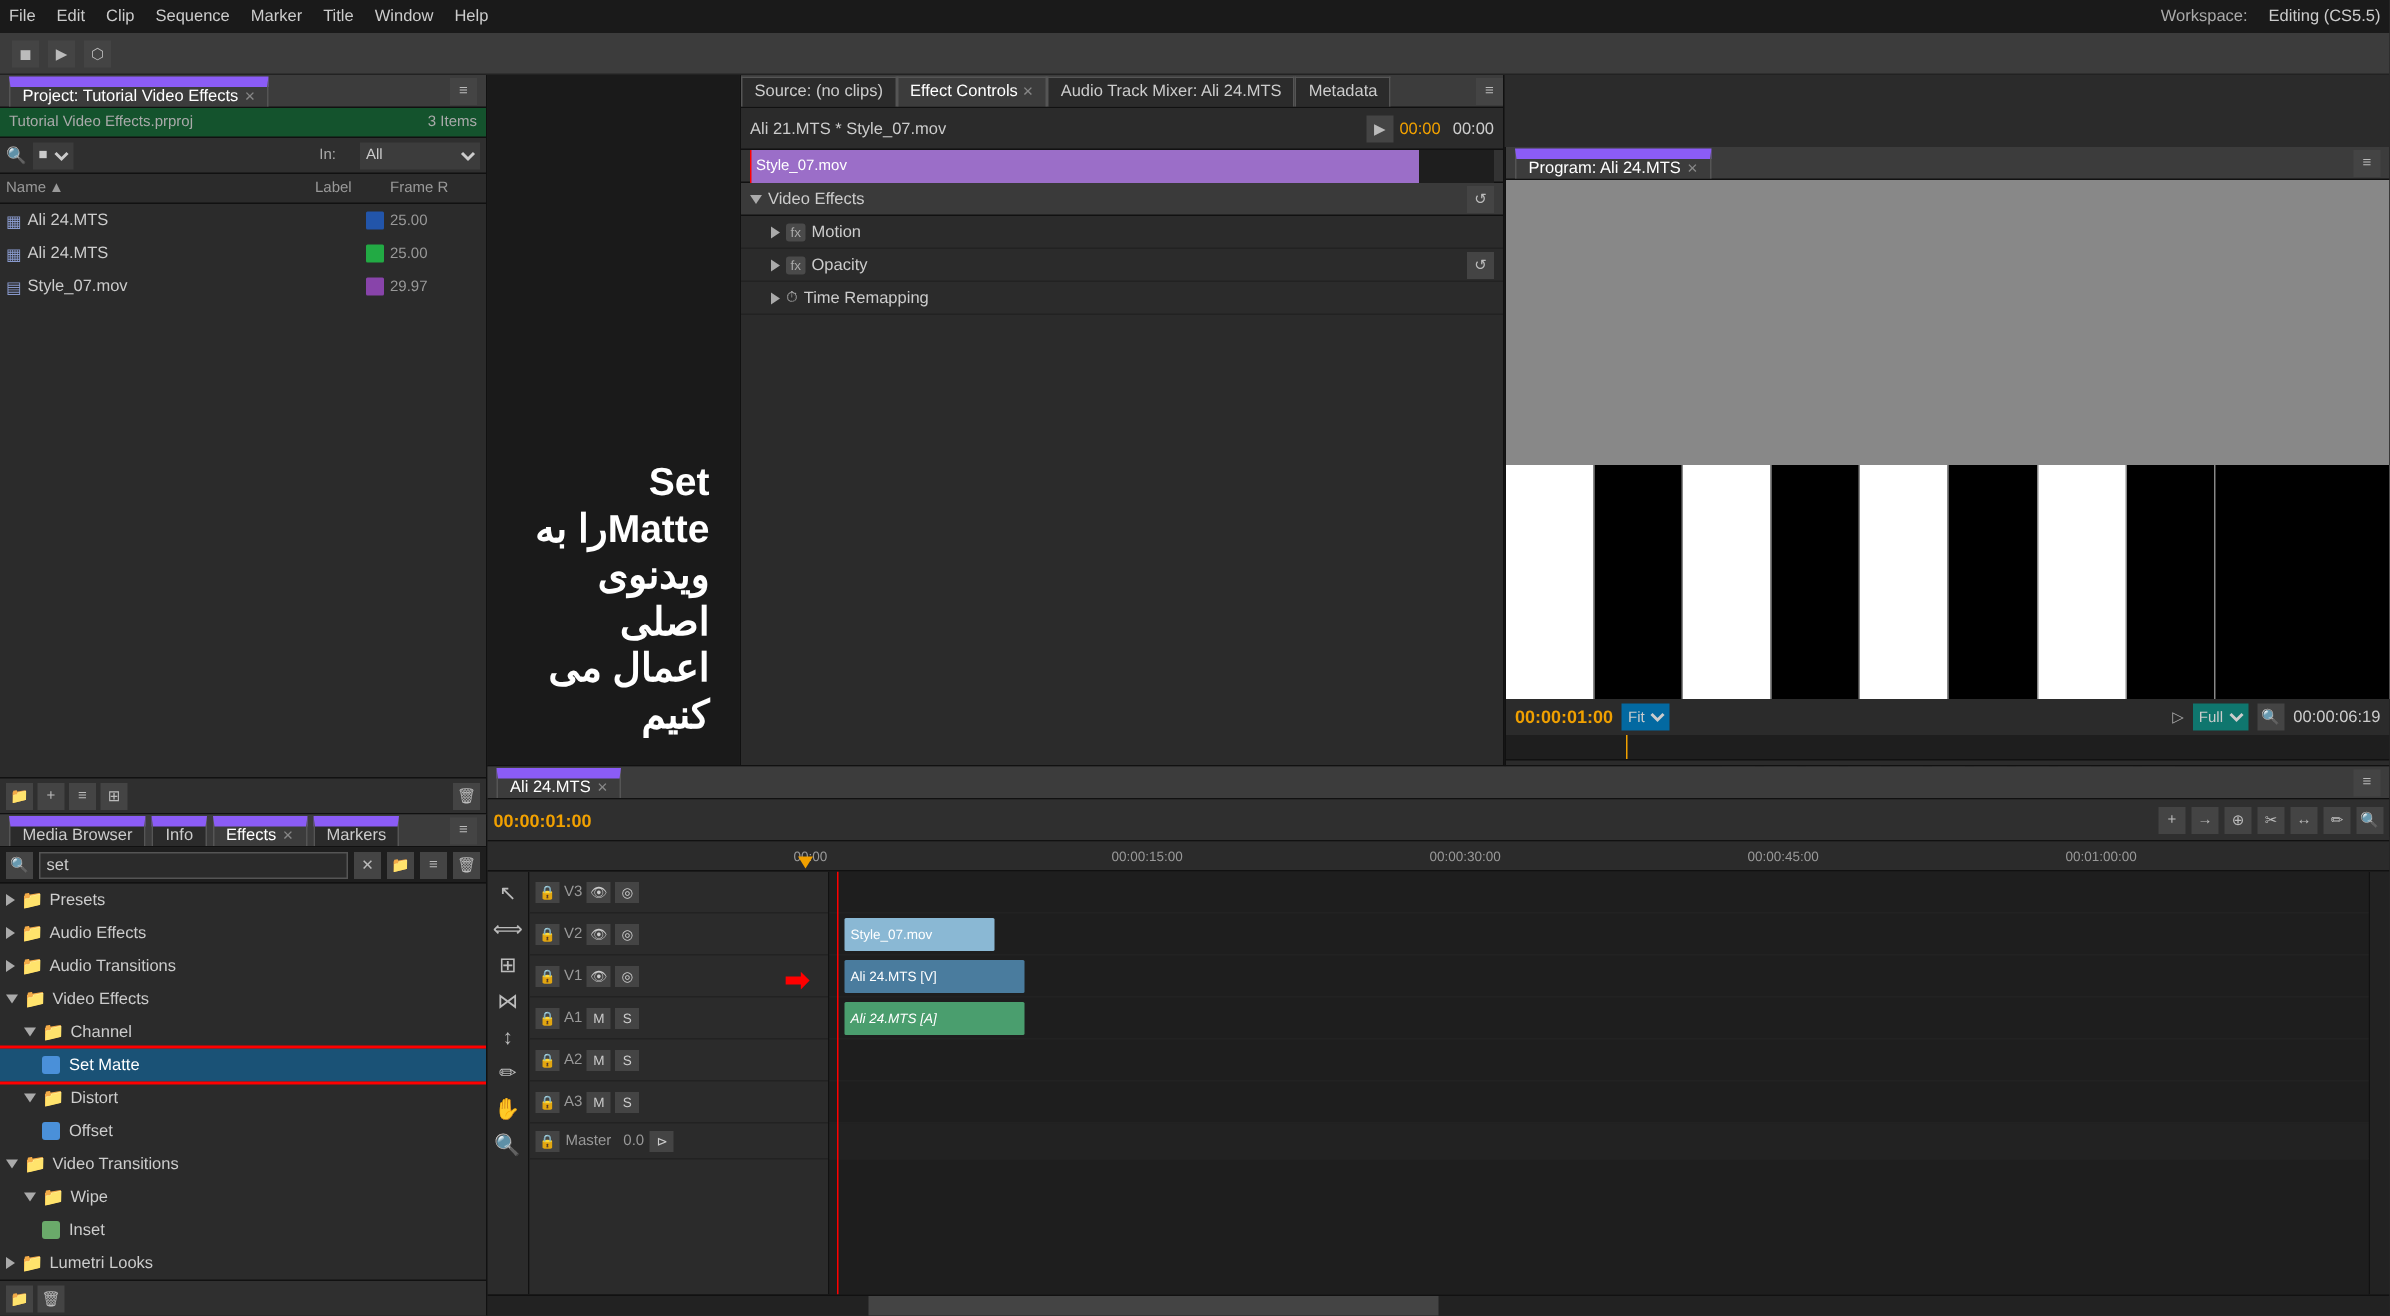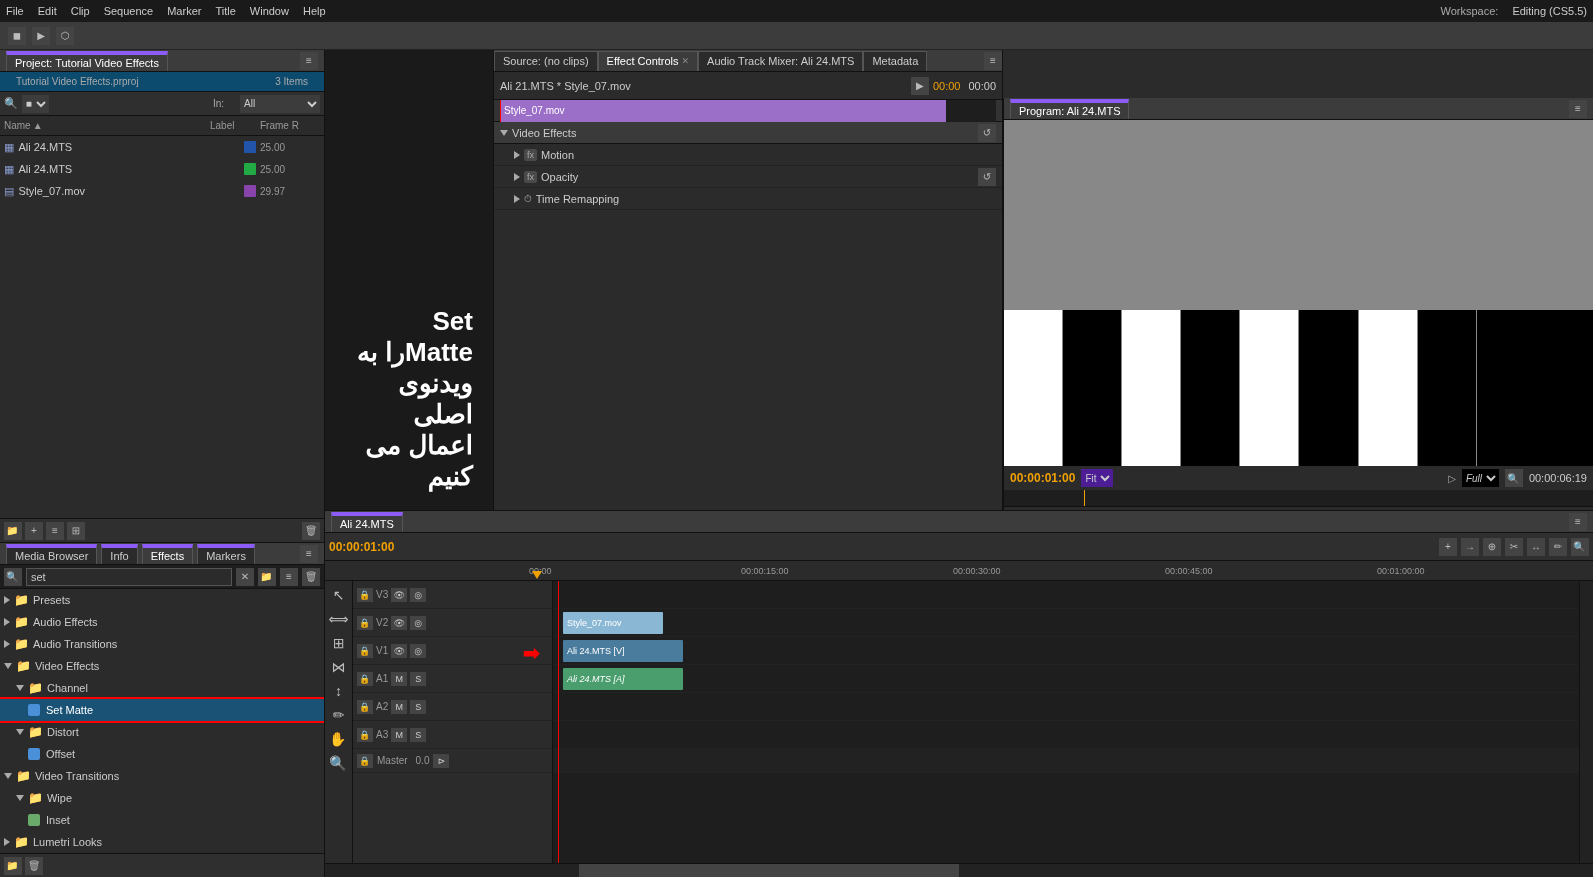--- a/index.html
+++ b/index.html
@@ -87,42 +87,41 @@
       align-items: center;
       padding: 0 6px;
       border-bottom: 1px solid #111;
       gap: 4px;
     }
     .panel-tab {
       background: #2b2b2b;
       color: #ccc;
       padding: 2px 8px;
       font-size: 11px;
-      border-top: 4px solid #8b5cf6;
+      border-top: 7px solid #8b5cf6;
       border-left: 1px solid #555;
       border-right: 1px solid #555;
       cursor: pointer;
       height: 20px;
       display: flex;
       align-items: center;
       gap: 4px;
-      flex-direction: column;
     }
     .panel-tab.active {
       background: #3c3c3c;
       color: #fff;
     }
     .panel-tab-close { color: #888; font-size: 9px; cursor: pointer; }
 
     .panel-subheader {
       height: 20px;
-      background: #0c4a6e;
-      display: flex;
-      align-items: center;
-      padding: 0 16px;
+      background: #14532d;
+      display: flex;
+      align-items: center;
+      padding: 0 6px;
       font-size: 10px;
       color: #aaa;
       justify-content: space-between;
       border-bottom: 1px solid #111;
     }
 
     .panel-toolbar {
       height: 24px;
       background: #2f2f2f;
       display: flex;
@@ -865,25 +864,25 @@
             <div style="flex:1;background:#fff;border-right:1px solid #888;"></div>
             <div style="flex:1;background:#000;border-right:1px solid #888;"></div>
             <div style="flex:1;background:#fff;border-right:1px solid #888;"></div>
             <div style="flex:1;background:#000;border-right:1px solid #888;"></div>
             <div style="flex:2;background:#000;"></div>
           </div>
         </div>
 
         <div style="height:24px;background:#2b2b2b;display:flex;align-items:center;padding:0 6px;gap:6px;">
           <span class="timecode">00:00:01:00</span>
-          <select style="background:#4c1d95;color:#ccc;border:none;font-size:10px;height:18px;">
+          <select style="background:#0369a1;color:#ccc;border:none;font-size:10px;height:18px;">
             <option>Fit</option>
           </select>
           <span style="margin-left:auto;color:#aaa;font-size:10px;">▷</span>
-          <select style="background:#000000;color:#ccc;border:none;font-size:10px;height:18px;font-style:italic;">
+          <select style="background:#0f766e;color:#ccc;border:none;font-size:10px;height:18px;">
             <option>Full</option>
           </select>
           <button class="icon-btn">🔍</button>
           <span class="timecode" style="font-size:11px;color:#ccc;font-weight:normal;">00:00:06:19</span>
         </div>
 
         <div style="height:16px;background:#1e1e1e;position:relative;">
           <div style="position:absolute;left:80px;top:0;bottom:0;width:1px;background:#f0a000;"></div>
         </div>
 

